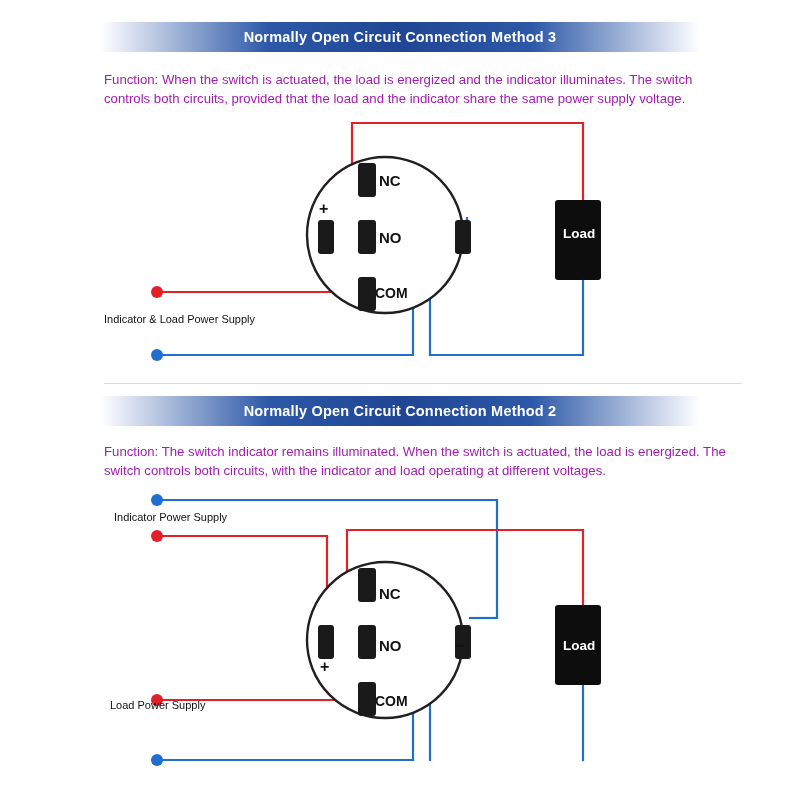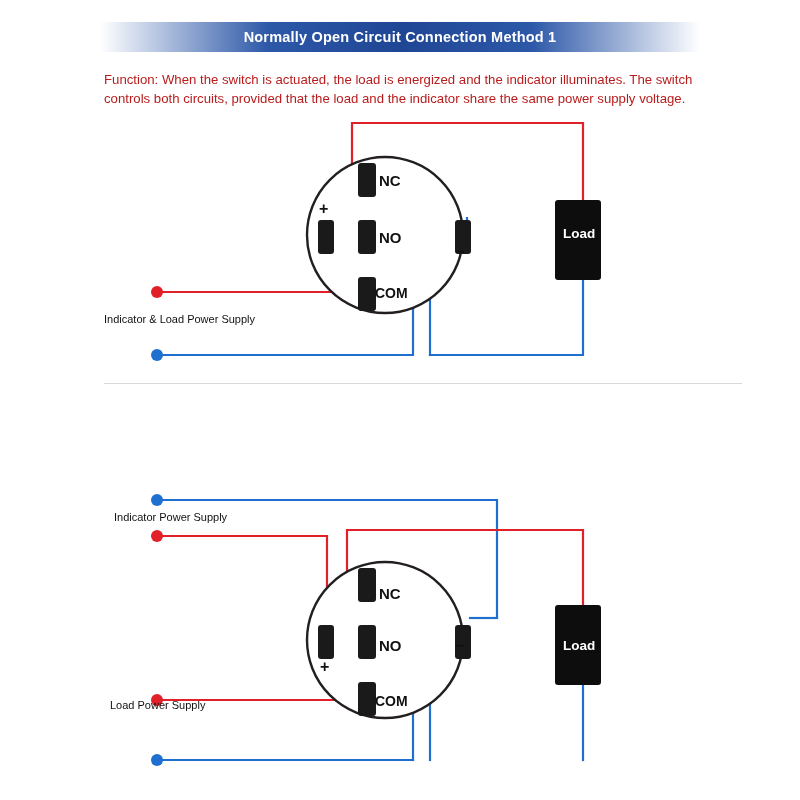--- a/index.html
+++ b/index.html
@@ -40,21 +40,21 @@
     white-space: nowrap;
   }
 
   
   .func {
     position: absolute;
     left: 104px;
     width: 638px;
     font-size: 13.2px;
     line-height: 19px;
-    color: #b91c1c;
+    color: #a21caf;
   }
 
   
   .divider {
     position: absolute;
     left: 104px;
     width: 638px;
     height: 1px;
     background: #d9d9d9;
   }
@@ -73,21 +73,21 @@
     color: #111111;
     white-space: nowrap;
   }
 </style>
 </head>
 <body>
 
 <div class="page">
 
   <div class="banner" style="top:22px;">
-    <span class="banner-text">Normally Open Circuit Connection Method 1</span>
+    <span class="banner-text">Normally Open Circuit Connection Method 3</span>
   </div>
 
   <div class="func" style="top:70px;">Function: When the switch is actuated, the load is energized and the indicator illuminates. The switch controls both circuits, provided that the load and the indicator share the same power supply voltage.</div>
 
   <div class="diagram" style="top:115px; height:255px;">
     <svg width="800" height="255" viewBox="0 0 800 255">
 
       <g stroke="#e1202a" stroke-width="2.2" fill="none" stroke-linecap="square">
 
         <path d="M352,123 L352,8 L583,8 L583,85"></path>
@@ -125,21 +125,25 @@
   <div class="lbl" style="left:379px; top:172px; font-size:15px; font-weight:bold;">NC</div>
   <div class="lbl" style="left:379px; top:229px; font-size:15px; font-weight:bold;">NO</div>
   <div class="lbl" style="left:375px; top:285px; font-size:14px; font-weight:bold;">COM</div>
   <div class="lbl" style="left:319px; top:200px; font-size:16px; font-weight:bold;">+</div>
   <div class="lbl" style="left:455px; top:243px; font-size:16px; font-weight:bold;">−</div>
   <div class="lbl" style="left:563px; top:226px; font-size:13.5px; font-weight:bold; color:#ffffff;">Load</div>
   <div class="lbl" style="left:104px; top:313px;">Indicator &amp; Load Power Supply</div>
 
   <div class="divider" style="top:383px;"></div>
 
+  <div class="banner" style="top:396px;">
+    <span class="banner-text">Normally Open Circuit Connection Method 2</span>
+  </div>
 
+  <div class="func" style="top:442px;">Function: The switch indicator remains illuminated. When the switch is actuated, the load is energized. The switch controls both circuits, with the indicator and load operating at different voltages.</div>
 
   <div class="diagram" style="top:488px; height:312px;">
     <svg width="800" height="312" viewBox="0 0 800 312">
 
       <g stroke="#1f6fd0" stroke-width="2.2" fill="none" stroke-linecap="square">
 
         <path d="M157,12 L497,12 L497,130"></path>
         <path d="M497,130 L470,130"></path>
 
         <path d="M157,272 L413,272"></path>

